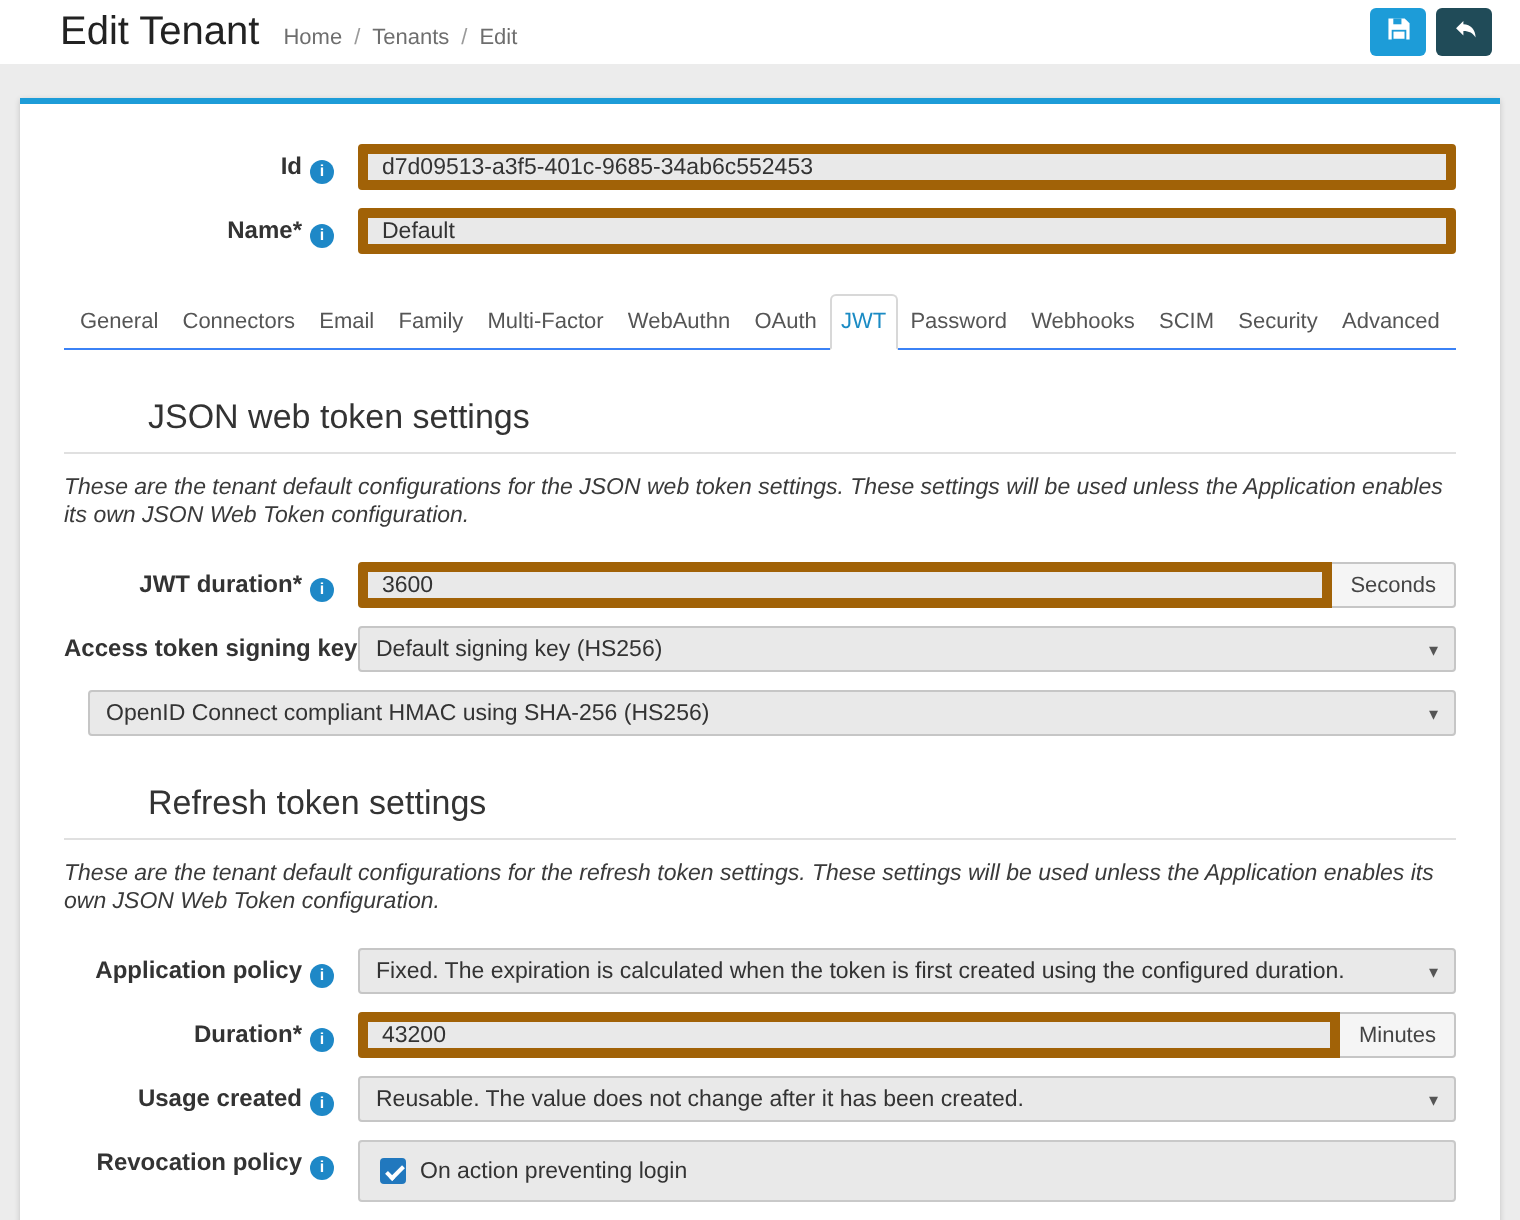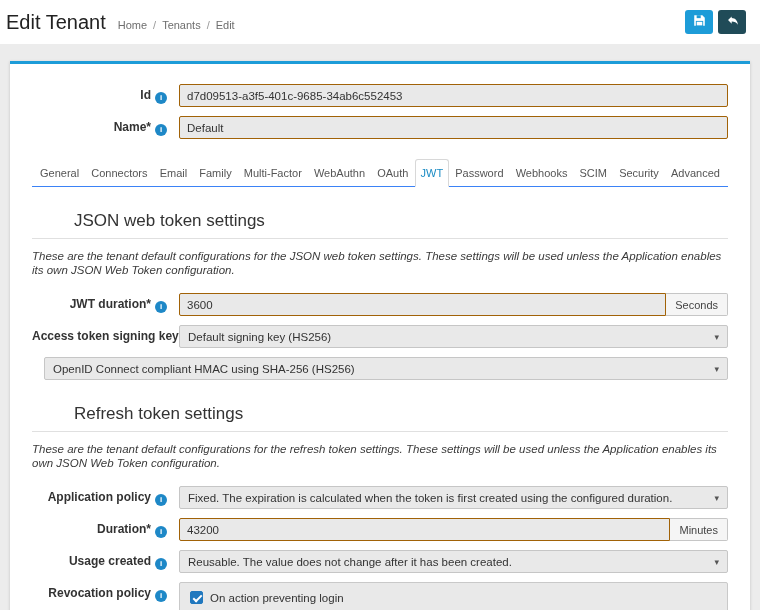--- a/index.html
+++ b/index.html
@@ -7,24 +7,24 @@
   body {
     font-family: "Liberation Sans", sans-serif;
     background: #ececec;
     overflow: hidden;
     color: #333;
   }
 
   
   .page-header {
     background: #fff;
-    height: 44px;
+    height: 32px;
     display: flex;
     align-items: center;
-    padding: 0 14px 0 6px;
+    padding: 0 14px 0 30px;
   }
   .title-wrap { display: flex; align-items: baseline; gap: 12px; }
   .page-title { font-size: 20px; font-weight: 400; color: #222; }
   .breadcrumb { font-size: 11px; color: #8a8a8a; display: flex; gap: 6px; align-items: baseline; }
   .breadcrumb .crumb { color: #6e6e6e; text-decoration: none; cursor: pointer; }
   .breadcrumb .sep { color: #9a9a9a; }
   .header-actions { margin-left: auto; display: flex; gap: 5px; }
   .icon-btn {
     width: 28px; height: 24px;
     border: none; border-radius: 3px;
@@ -64,21 +64,21 @@
     margin-left: 4px;
     vertical-align: -1px;
     cursor: pointer;
     font-style: normal;
   }
   .field-control { flex: 1; margin-left: 12px; }
 
   .text-input {
     width: 100%; height: 23px;
     background: #e9e9e9;
-    border: 1px solid #a16207;
+    border: 5px solid #a16207;
     border-radius: 2px;
     padding: 0 7px;
     font-size: 11.5px;
     font-family: "Liberation Sans", sans-serif;
     color: #333;
   }
   .input-group { display: flex; width: 100%; }
   .input-group .text-input { flex: 1; border-radius: 2px 0 0 2px; }
   .input-addon {
     display: flex; align-items: center;

